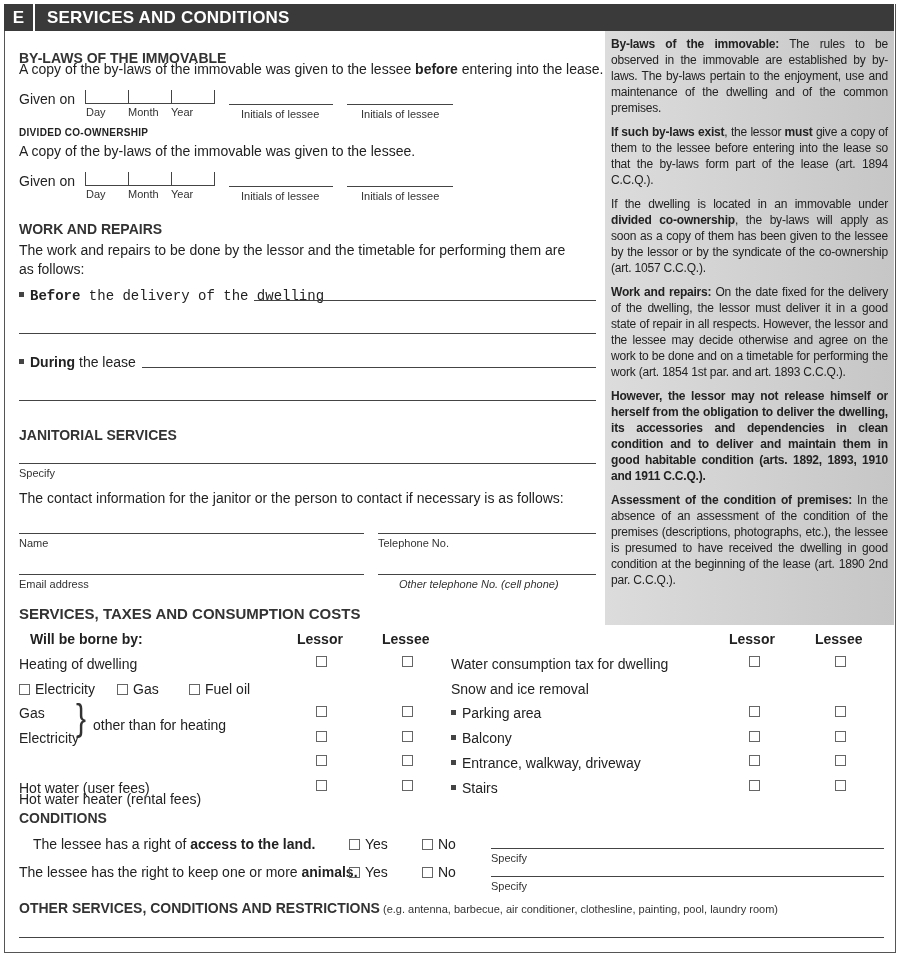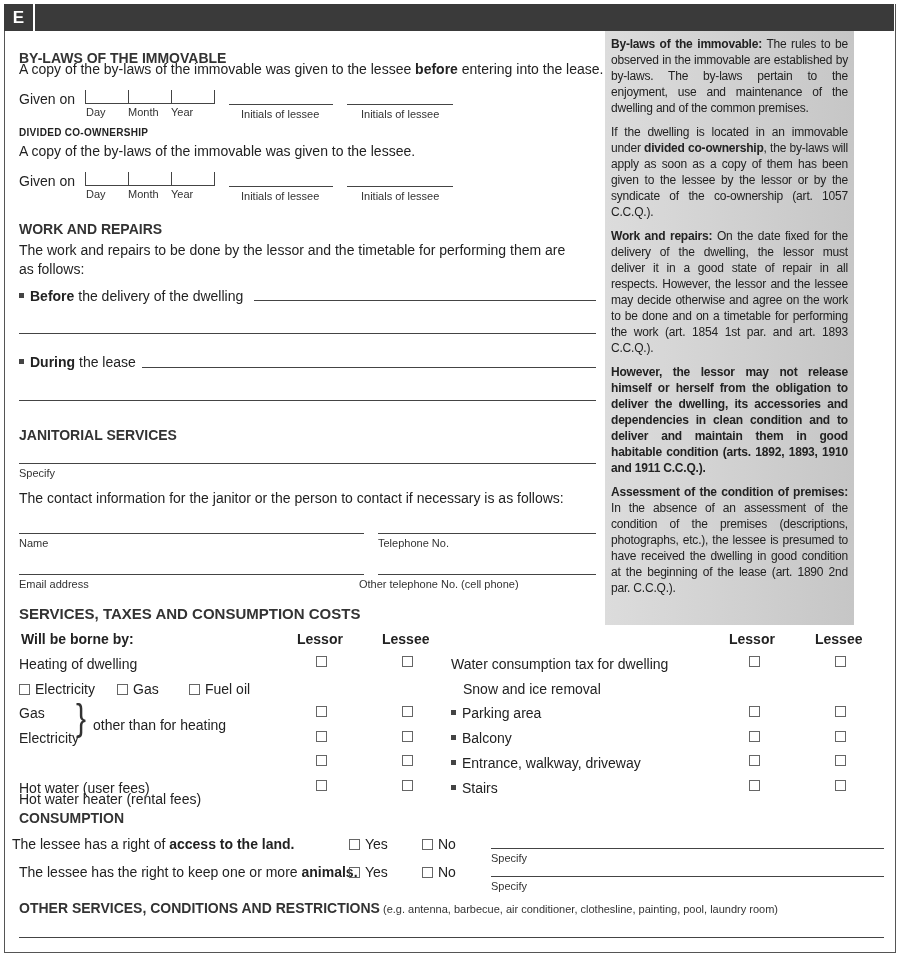--- a/index.html
+++ b/index.html
@@ -1,21 +1,21 @@
 <!DOCTYPE html>
 <html><head>
 <meta charset="utf-8">
 <style>
   * { box-sizing: border-box; margin: 0; padding: 0; }
   body { width: 900px; height: 957px; background: #fff; font-family: "Liberation Sans", sans-serif; color: #222; position: relative; overflow: hidden; }
   .frame { position: absolute; left: 4px; top: 4px; width: 892px; height: 949px; border: 1px solid #555; border-top: none; }
   .header { position: absolute; left: 4px; top: 4px; width: 890px; height: 27px; background: #3a3a3a; color: #fff; font-weight: bold; font-size: 17px; }
   .header .letter { position: absolute; left: 0; top: 0; width: 31px; height: 27px; text-align: center; line-height: 27px; border-right: 2px solid #fff; }
   .header .title { position: absolute; left: 43px; top: 0; line-height: 27px; letter-spacing: 0.2px; }
-  .side { position: absolute; left: 605px; top: 31px; width: 249px; height: 594px; background: linear-gradient(90deg, #dcdcdc, #cfcfcf 60%, #c6c6c6); padding: 5px 6px 0 6px; font-size: 12px; line-height: 16px; text-align: justify; color: #222; letter-spacing: -0.2px; }
+  .side { position: absolute; left: 605px; top: 31px; width: 289px; height: 594px; background: linear-gradient(90deg, #dcdcdc, #cfcfcf 60%, #c6c6c6); padding: 5px 6px 0 6px; font-size: 12px; line-height: 16px; text-align: justify; color: #222; letter-spacing: -0.2px; }
   .side p { margin-bottom: 8px; }
   .side .boxed { border: 1.5px solid #333; background: #e0e0e0; padding: 1px 5px; margin: 0 0 6px 0; font-weight: bold; text-align: left; font-size: 12px; line-height: 15px; }
   .abs { position: absolute; white-space: nowrap; }
   .h2 { font-weight: bold; font-size: 14px; color: #333; }
   .body14 { font-size: 14px; }
   .small { font-size: 11px; color: #333; }
   .tiny-bold { font-size: 10px; font-weight: bold; letter-spacing: 0.3px; }
   .line { position: absolute; border-bottom: 1px solid #444; height: 0; }
   .datebox { position: absolute; height: 14px; border-left: 1px solid #444; border-bottom: 1px solid #444; }
   .tick { position: absolute; width: 0; height: 14px; border-left: 1px solid #444; top: 0; }
@@ -25,24 +25,26 @@
   .brace { font-size: 30px; line-height: 30px; font-weight: 300; color: #333; }
   b { font-weight: bold; }
 </style>
 </head>
 <body>
 
 <div class="frame"></div>
 
 <div class="header">
   <div class="letter">E</div>
+  <div class="title">SERVICES AND CONDITIONS</div>
 </div>
 
 <div class="side">
   <p><b>By-laws of the immovable:</b><span> The rules to be observed in the immovable are established by by-laws. The by-laws pertain to the enjoyment, use and maintenance of the dwelling and of the common premises.</span></p>
+  <p><b>If such by-laws exist</b><span>, the lessor </span><b>must</b><span> give a copy of them to the lessee before entering into the lease so that the by-laws form part of the lease (art. 1894 C.C.Q.).</span></p>
   <p><span>If the dwelling is located in an immovable under </span><b>divided co-ownership</b><span>, the by-laws will apply as soon as a copy of them has been given to the lessee by the lessor or by the syndicate of the co-ownership (art. 1057 C.C.Q.).</span></p>
   <p><b>Work and repairs:</b><span> On the date fixed for the delivery of the dwelling, the lessor must deliver it in a good state of repair in all respects. However, the lessor and the lessee may decide otherwise and agree on the work to be done and on a timetable for performing the work (art. 1854 1st par. and art. 1893 C.C.Q.).</span></p>
   <p><b>However, the lessor may not release himself or herself from the obligation to deliver the dwelling, its accessories and dependencies in clean condition and to deliver and maintain them in good habitable condition (arts. 1892, 1893, 1910 and 1911 C.C.Q.).</b></p>
   <p><b>Assessment of the condition of premises:</b><span> In the absence of an assessment of the condition of the premises (descriptions, photographs, etc.), the lessee is presumed to have received the dwelling in good condition at the beginning of the lease (art. 1890 2nd par. C.C.Q.).</span></p>
 </div>
 
 <div class="abs h2" style="left:19px;top:37px;margin-top:13px;">BY-LAWS OF THE IMMOVABLE</div>
 <div class="abs body14" style="left:19px;top:61px;"><span>A copy of the by-laws of the immovable was given to the lessee </span><b>before</b><span> entering into the lease.</span></div>
 <div class="abs body14" style="left:19px;top:91px;">Given on</div>
 <div class="datebox" style="left:85px;top:90px;width:129px;">
@@ -70,42 +72,42 @@
 <div class="abs small" style="left:128px;top:188px;">Month</div>
 <div class="abs small" style="left:171px;top:188px;">Year</div>
 <div class="line" style="left:229px;top:186px;width:104px;"></div>
 <div class="line" style="left:347px;top:186px;width:106px;"></div>
 <div class="abs small" style="left:241px;top:190px;">Initials of lessee</div>
 <div class="abs small" style="left:361px;top:190px;">Initials of lessee</div>
 
 <div class="abs h2" style="left:19px;top:221px;">WORK AND REPAIRS</div>
 <div class="abs body14" style="left:19px;top:242px;">The work and repairs to be done by the lessor and the timetable for performing them are</div>
 <div class="abs body14" style="left:19px;top:261px;">as follows:</div>
-<div class="abs body14" style="left:19px;top:288px;"><span class="bullet"></span><b>Before</b><span> the delivery of the dwelling</span></div>
+<div class="abs body14" style="left:19px;top:288px;font-family:Liberation Mono, monospace;"><span class="bullet"></span><b>Before</b><span> the delivery of the dwelling</span></div>
 <div class="line" style="left:254px;top:300px;width:342px;"></div>
 <div class="line" style="left:19px;top:333px;width:577px;"></div>
 <div class="abs body14" style="left:19px;top:354px;"><span class="bullet"></span><b>During</b><span> the lease</span></div>
 <div class="line" style="left:142px;top:367px;width:454px;"></div>
 <div class="line" style="left:19px;top:400px;width:577px;"></div>
 
 <div class="abs h2" style="left:19px;top:427px;">JANITORIAL SERVICES</div>
 <div class="line" style="left:19px;top:463px;width:577px;"></div>
 <div class="abs small" style="left:19px;top:467px;">Specify</div>
 <div class="abs body14" style="left:19px;top:490px;">The contact information for the janitor or the person to contact if necessary is as follows:</div>
 <div class="line" style="left:19px;top:533px;width:345px;"></div>
 <div class="line" style="left:378px;top:533px;width:218px;"></div>
 <div class="abs small" style="left:19px;top:537px;">Name</div>
 <div class="abs small" style="left:378px;top:537px;">Telephone No.</div>
 <div class="line" style="left:19px;top:574px;width:345px;"></div>
 <div class="line" style="left:378px;top:574px;width:218px;"></div>
 <div class="abs small" style="left:19px;top:578px;">Email address</div>
-<div class="abs small" style="left:359px;top:578px;">Other telephone No. (cell phone)</div>
+<div class="abs small" style="left:399px;top:578px;font-style:italic;">Other telephone No. (cell phone)</div>
 
 <div class="abs h2" style="left:19px;top:605px;font-size:15px;">SERVICES, TAXES AND CONSUMPTION COSTS</div>
-<div class="abs body14" style="left:21px;top:631px;font-weight:bold;">Will be borne by:</div>
+<div class="abs body14" style="left:30px;top:631px;font-weight:bold;">Will be borne by:</div>
 <div class="abs body14" style="left:297px;top:631px;font-weight:bold;">Lessor</div>
 <div class="abs body14" style="left:382px;top:631px;font-weight:bold;">Lessee</div>
 <div class="abs body14" style="left:729px;top:631px;font-weight:bold;">Lessor</div>
 <div class="abs body14" style="left:815px;top:631px;font-weight:bold;">Lessee</div>
 
 <div class="abs body14" style="left:19px;top:656px;">Heating of dwelling</div>
 <div class="cb" style="left:316px;top:656px;"></div>
 <div class="cb" style="left:402px;top:656px;"></div>
 
 <div class="abs body14" style="left:19px;top:681px;"><span class="cb-inline"></span><span>Electricity</span></div>
@@ -124,36 +126,36 @@
 <div class="abs body14" style="left:19px;top:791px;text-align:right;">Hot water heater (rental fees)</div>
 <div class="cb" style="left:316px;top:755px;"></div>
 <div class="cb" style="left:402px;top:755px;"></div>
 <div class="abs body14" style="left:19px;top:780px;">Hot water (user fees)</div>
 <div class="cb" style="left:316px;top:780px;"></div>
 <div class="cb" style="left:402px;top:780px;"></div>
 
 <div class="abs body14" style="left:451px;top:656px;">Water consumption tax for dwelling</div>
 <div class="cb" style="left:749px;top:656px;"></div>
 <div class="cb" style="left:835px;top:656px;"></div>
-<div class="abs body14" style="left:451px;top:681px;margin-left:12px;">Snow and ice removal</div>
+<div class="abs body14" style="left:451px;top:681px;">Snow and ice removal</div>
 <div class="abs body14" style="left:451px;top:705px;"><span class="bullet"></span><span>Parking area</span></div>
 <div class="cb" style="left:749px;top:706px;"></div>
 <div class="cb" style="left:835px;top:706px;"></div>
 <div class="abs body14" style="left:451px;top:730px;"><span class="bullet"></span><span>Balcony</span></div>
 <div class="cb" style="left:749px;top:731px;"></div>
 <div class="cb" style="left:835px;top:731px;"></div>
 <div class="abs body14" style="left:451px;top:755px;"><span class="bullet"></span><span>Entrance, walkway, driveway</span></div>
 <div class="cb" style="left:749px;top:755px;"></div>
 <div class="cb" style="left:835px;top:755px;"></div>
 <div class="abs body14" style="left:451px;top:780px;"><span class="bullet"></span><span>Stairs</span></div>
 <div class="cb" style="left:749px;top:780px;"></div>
 <div class="cb" style="left:835px;top:780px;"></div>
 
-<div class="abs h2" style="left:19px;top:810px;">CONSUMPTION</div>
-<div class="abs body14" style="left:12px;top:836px;"><span>The lessee has a right of </span><b>access to the land.</b></div>
+<div class="abs h2" style="left:19px;top:810px;">CONDITIONS</div>
+<div class="abs body14" style="left:33px;top:836px;"><span>The lessee has a right of </span><b>access to the land.</b></div>
 <div class="abs body14" style="left:349px;top:836px;"><span class="cb-inline"></span><span>Yes</span></div>
 <div class="abs body14" style="left:422px;top:836px;"><span class="cb-inline"></span><span>No</span></div>
 <div class="line" style="left:491px;top:848px;width:393px;"></div>
 <div class="abs small" style="left:491px;top:852px;">Specify</div>
 
 <div class="abs body14" style="left:19px;top:864px;"><span>The lessee has the right to keep one or more </span><b>animals.</b></div>
 <div class="abs body14" style="left:349px;top:864px;"><span class="cb-inline"></span><span>Yes</span></div>
 <div class="abs body14" style="left:422px;top:864px;"><span class="cb-inline"></span><span>No</span></div>
 <div class="line" style="left:491px;top:876px;width:393px;"></div>
 <div class="abs small" style="left:491px;top:880px;">Specify</div>

